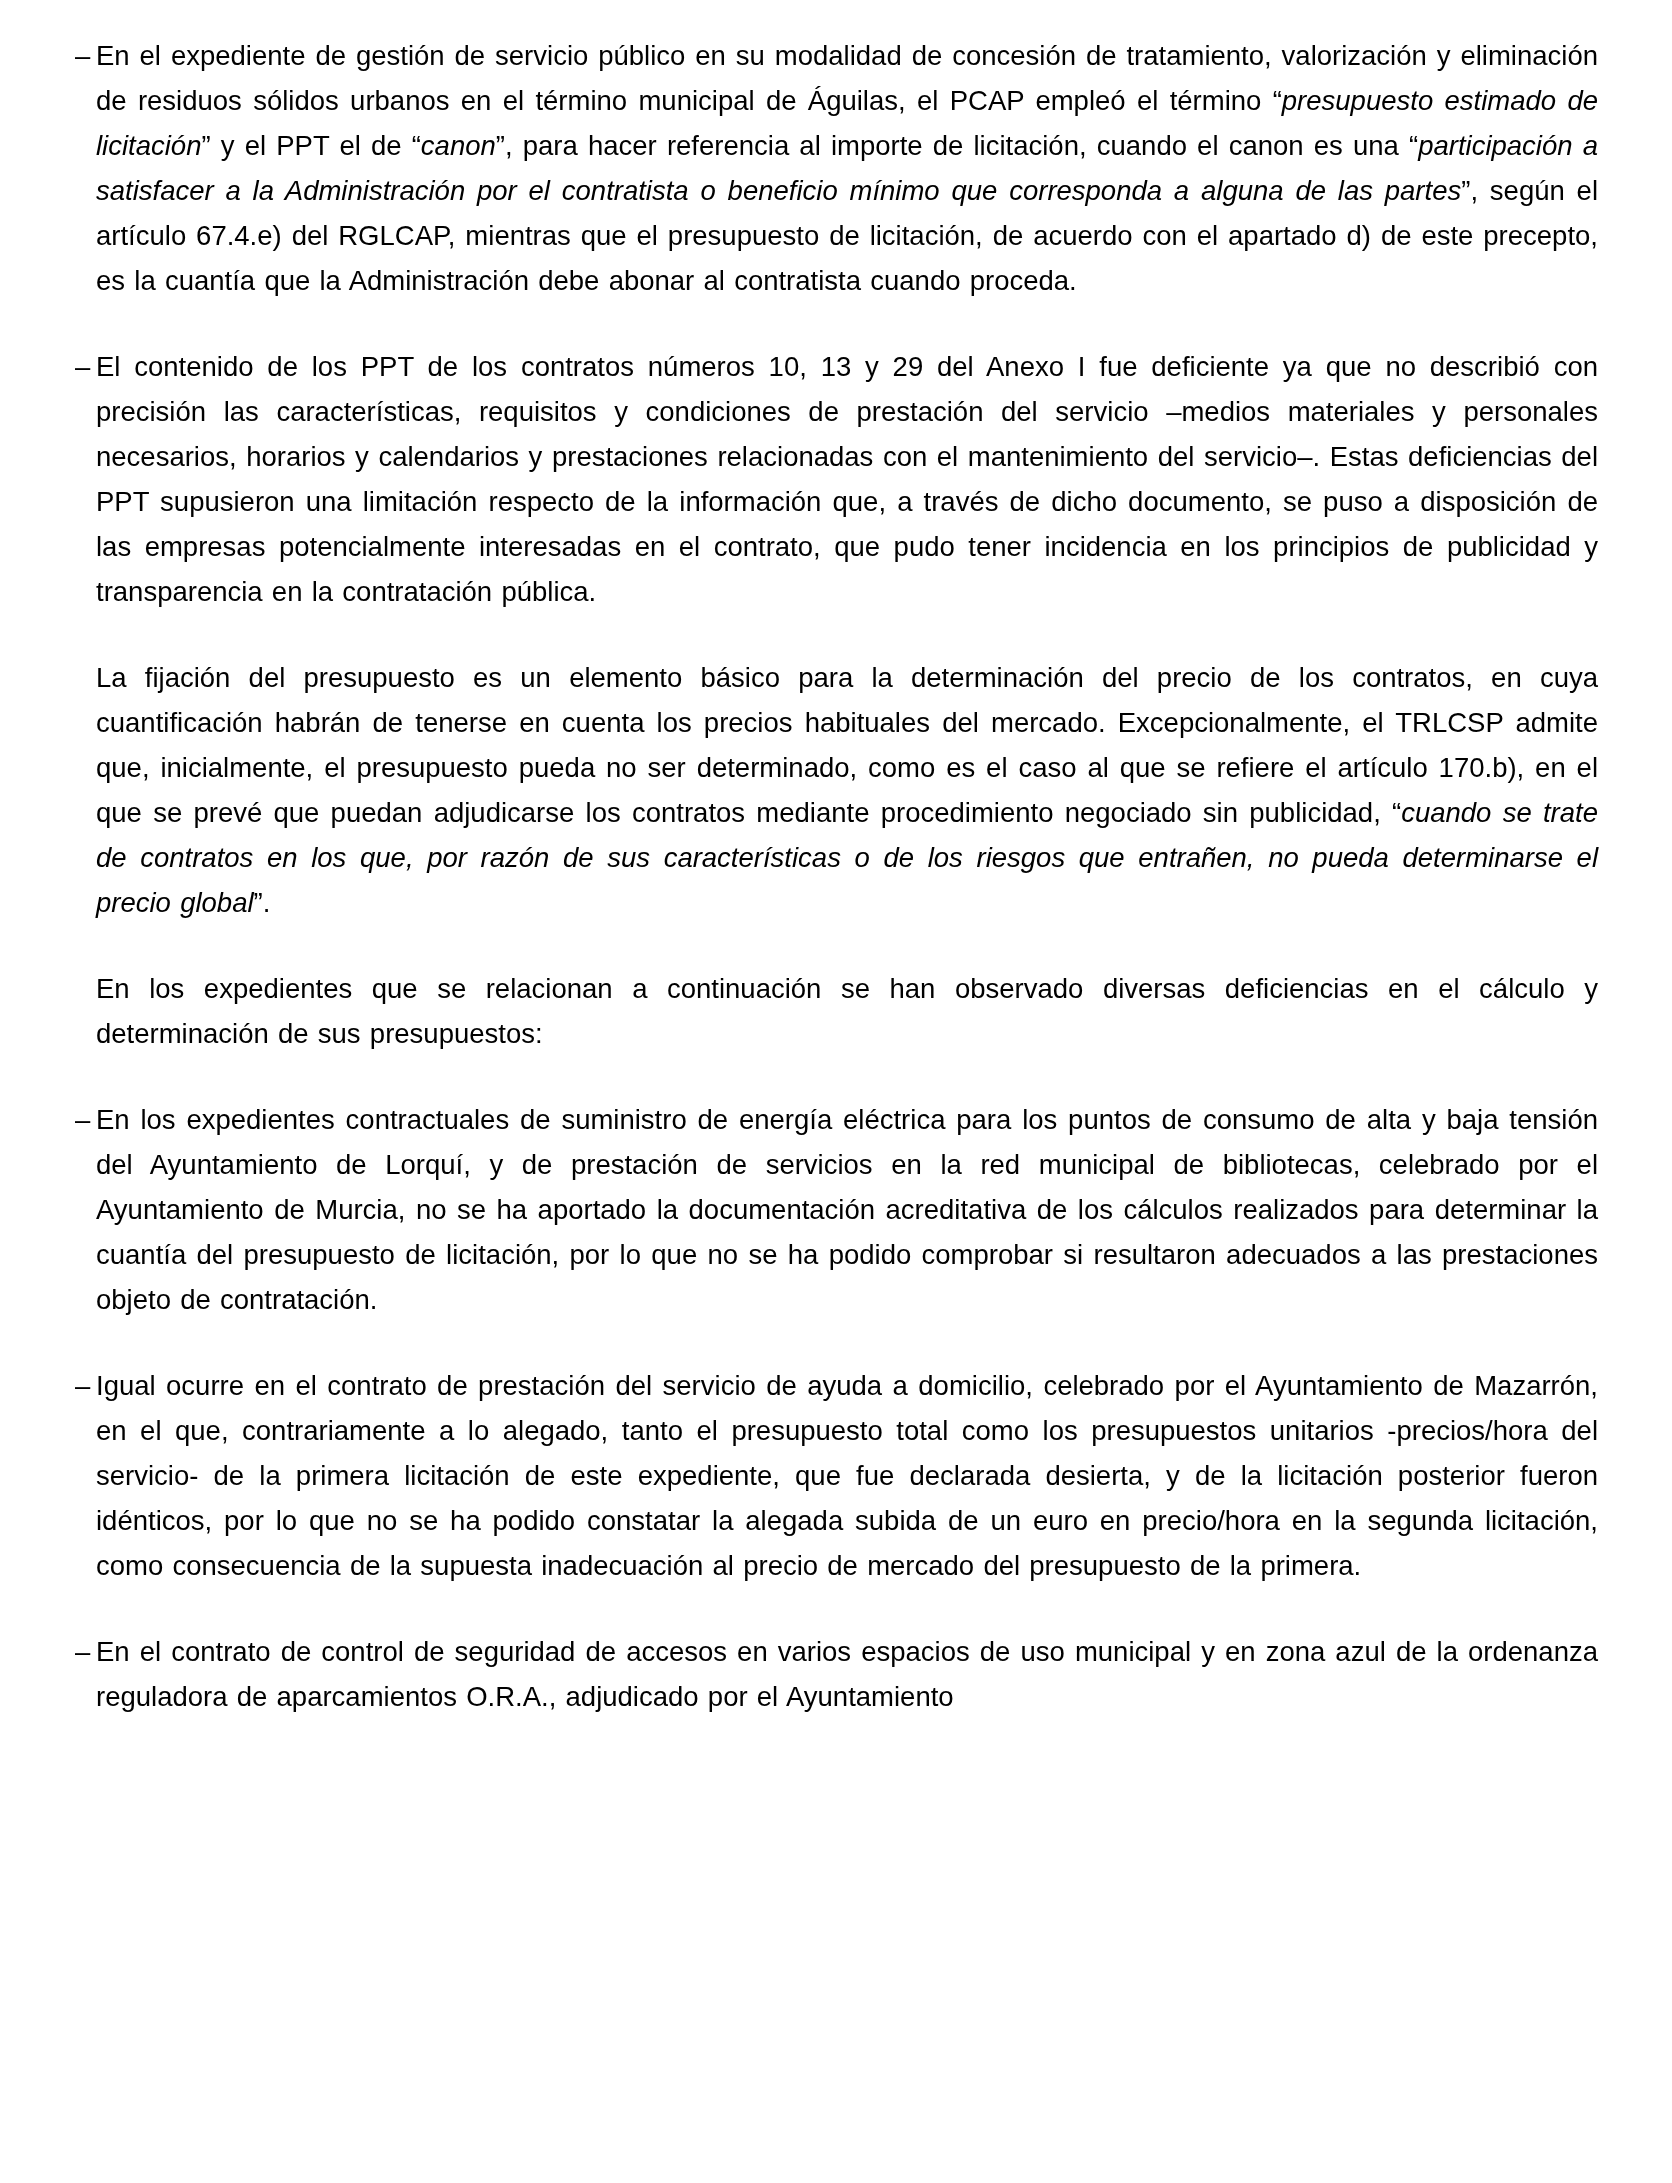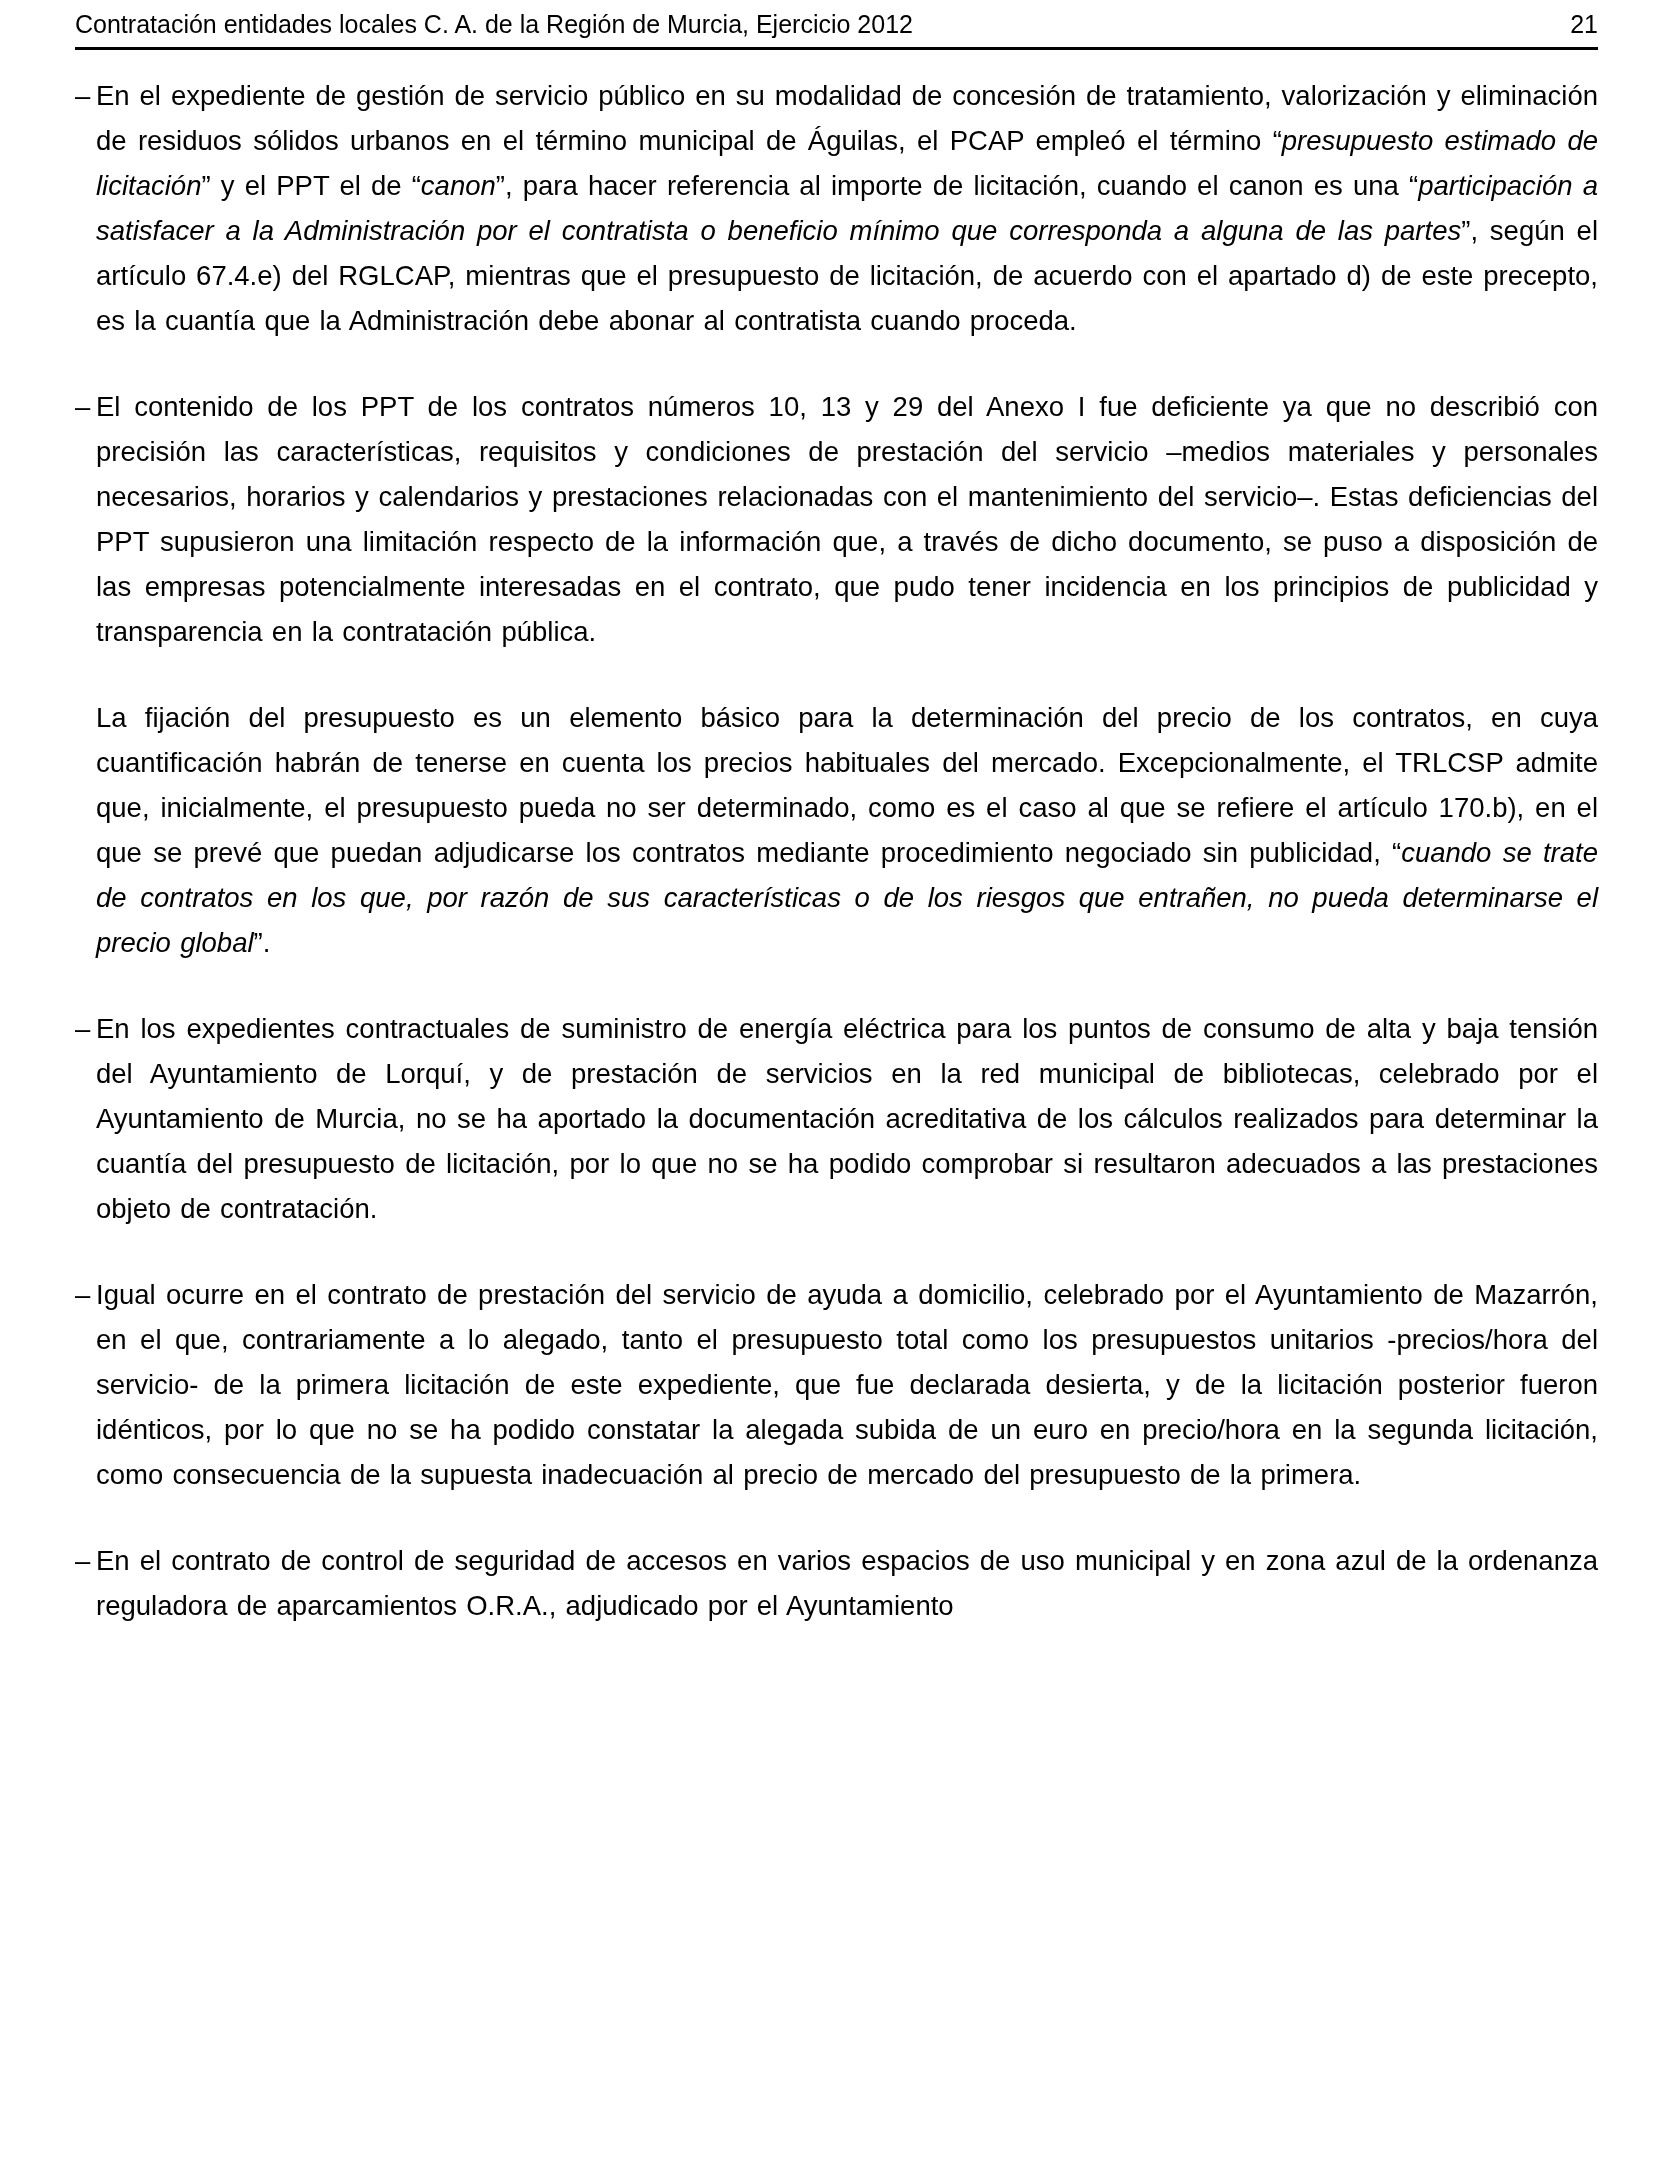--- a/index.html
+++ b/index.html
@@ -59,40 +59,37 @@
   }
   .it {
     font-style: italic;
   }
 </style>
 </head>
 <body>
 
 <div class="page">
 
-  <div class="header">
-    <span class="header-title">Contratación entidades locales C. A. de la Región de Murcia, Ejercicio 2012</span>
-    <span class="page-number">21</span>
-  </div>
 
   <div class="content">
 
     <div class="block bullet">
       <span class="marker">–</span>
       <div class="para"><span>En el expediente de gestión de servicio público en su modalidad de concesión de tratamiento, valorización y eliminación de residuos sólidos urbanos en el término municipal de Águilas, el PCAP empleó el término “</span><span class="it">presupuesto estimado de licitación</span><span>” y el PPT el de “</span><span class="it">canon</span><span>”, para hacer referencia al importe de licitación, cuando el canon es una “</span><span class="it">participación a satisfacer a la Administración por el contratista o beneficio mínimo que corresponda a alguna de las partes</span><span>”, según el artículo 67.4.e) del RGLCAP, mientras que el presupuesto de licitación, de acuerdo con el apartado d) de este precepto, es la cuantía que la Administración debe abonar al contratista cuando proceda.</span></div>
     </div>
 
     <div class="block bullet">
       <span class="marker">–</span>
       <div class="para"><span>El contenido de los PPT de los contratos números 10, 13 y 29 del Anexo I fue deficiente ya que no describió con precisión las características, requisitos y condiciones de prestación del servicio –medios materiales y personales necesarios, horarios y calendarios y prestaciones relacionadas con el mantenimiento del servicio–. Estas deficiencias del PPT supusieron una limitación respecto de la información que, a través de dicho documento, se puso a disposición de las empresas potencialmente interesadas en el contrato, que pudo tener incidencia en los principios de publicidad y transparencia en la contratación pública.</span></div>
     </div>
 
 
     <div class="block para indent"><span>La fijación del presupuesto es un elemento básico para la determinación del precio de los contratos, en cuya cuantificación habrán de tenerse en cuenta los precios habituales del mercado. Excepcionalmente, el TRLCSP admite que, inicialmente, el presupuesto pueda no ser determinado, como es el caso al que se refiere el artículo 170.b), en el que se prevé que puedan adjudicarse los contratos mediante procedimiento negociado sin publicidad, “</span><span class="it">cuando se trate de contratos en los que, por razón de sus características o de los riesgos que entrañen, no pueda determinarse el precio global</span><span>”.</span></div>
 
+    <div class="block para indent"><span>En los expedientes que se relacionan a continuación se han observado diversas deficiencias en el cálculo y determinación de sus presupuestos:</span></div>
 
     <div class="block bullet">
       <span class="marker">–</span>
       <div class="para"><span>En los expedientes contractuales de suministro de energía eléctrica para los puntos de consumo de alta y baja tensión del Ayuntamiento de Lorquí, y de prestación de servicios en la red municipal de bibliotecas, celebrado por el Ayuntamiento de Murcia, no se ha aportado la documentación acreditativa de los cálculos realizados para determinar la cuantía del presupuesto de licitación, por lo que no se ha podido comprobar si resultaron adecuados a las prestaciones objeto de contratación.</span></div>
     </div>
 
     <div class="block bullet">
       <span class="marker">–</span>
       <div class="para"><span>Igual ocurre en el contrato de prestación del servicio de ayuda a domicilio, celebrado por el Ayuntamiento de Mazarrón, en el que, contrariamente a lo alegado, tanto el presupuesto total como los presupuestos unitarios -precios/hora del servicio- de la primera licitación de este expediente, que fue declarada desierta, y de la licitación posterior fueron idénticos, por lo que no se ha podido constatar la alegada subida de un euro en precio/hora en la segunda licitación, como consecuencia de la supuesta inadecuación al precio de mercado del presupuesto de la primera.</span></div>
     </div>

